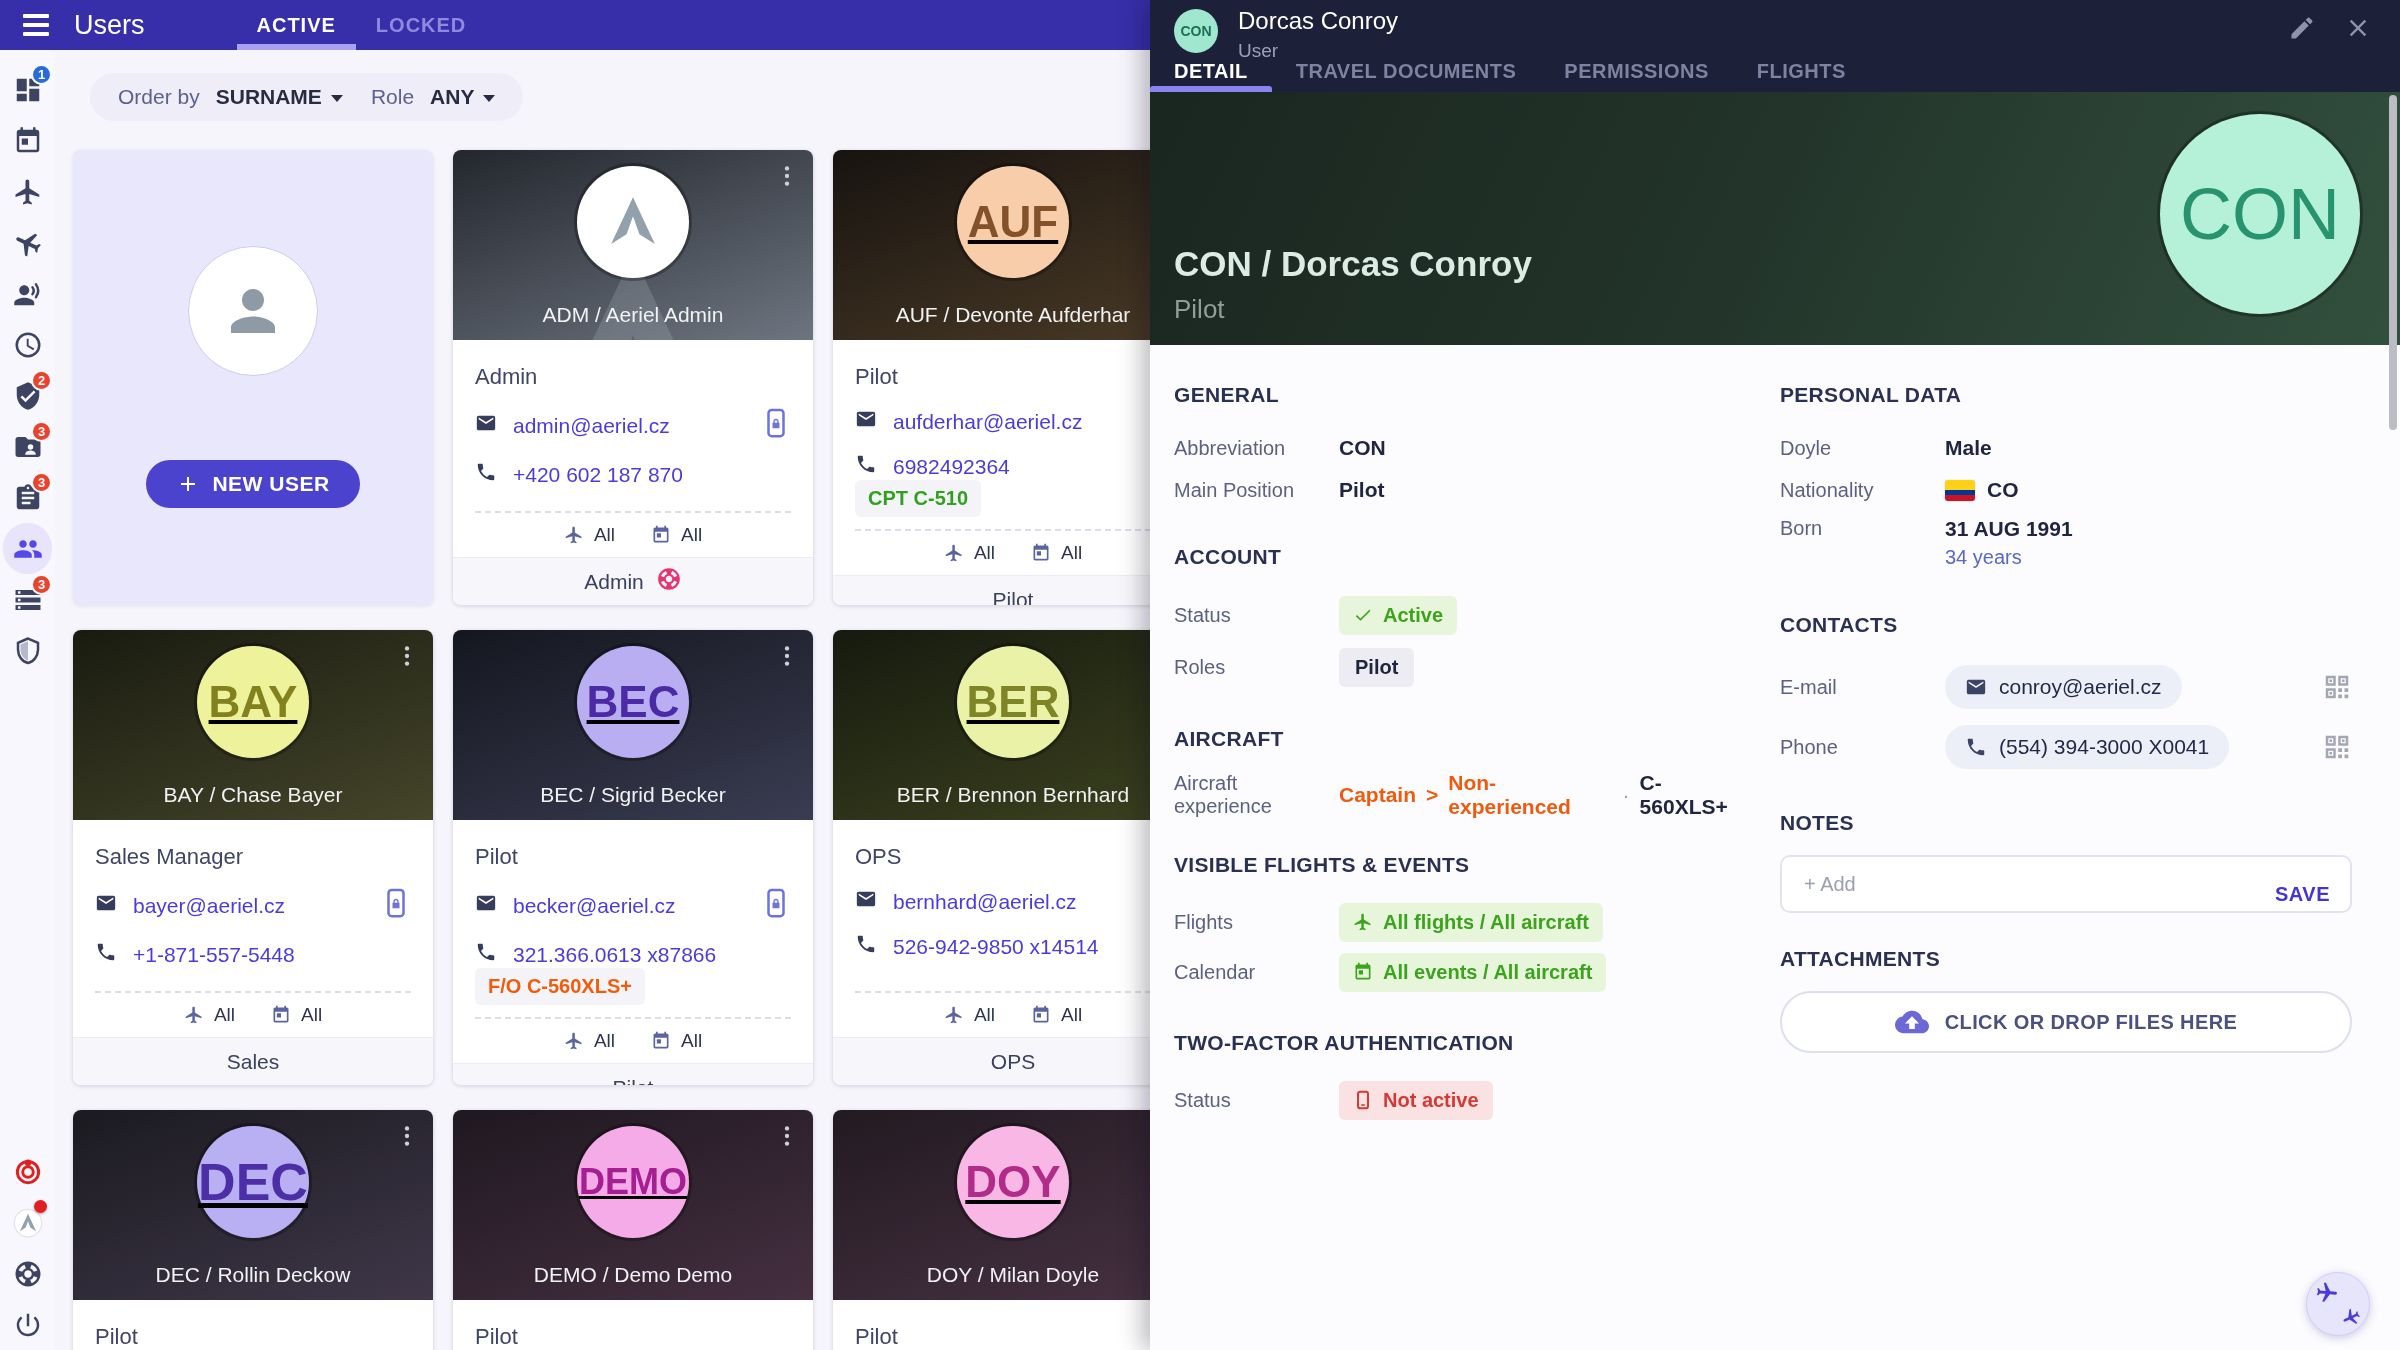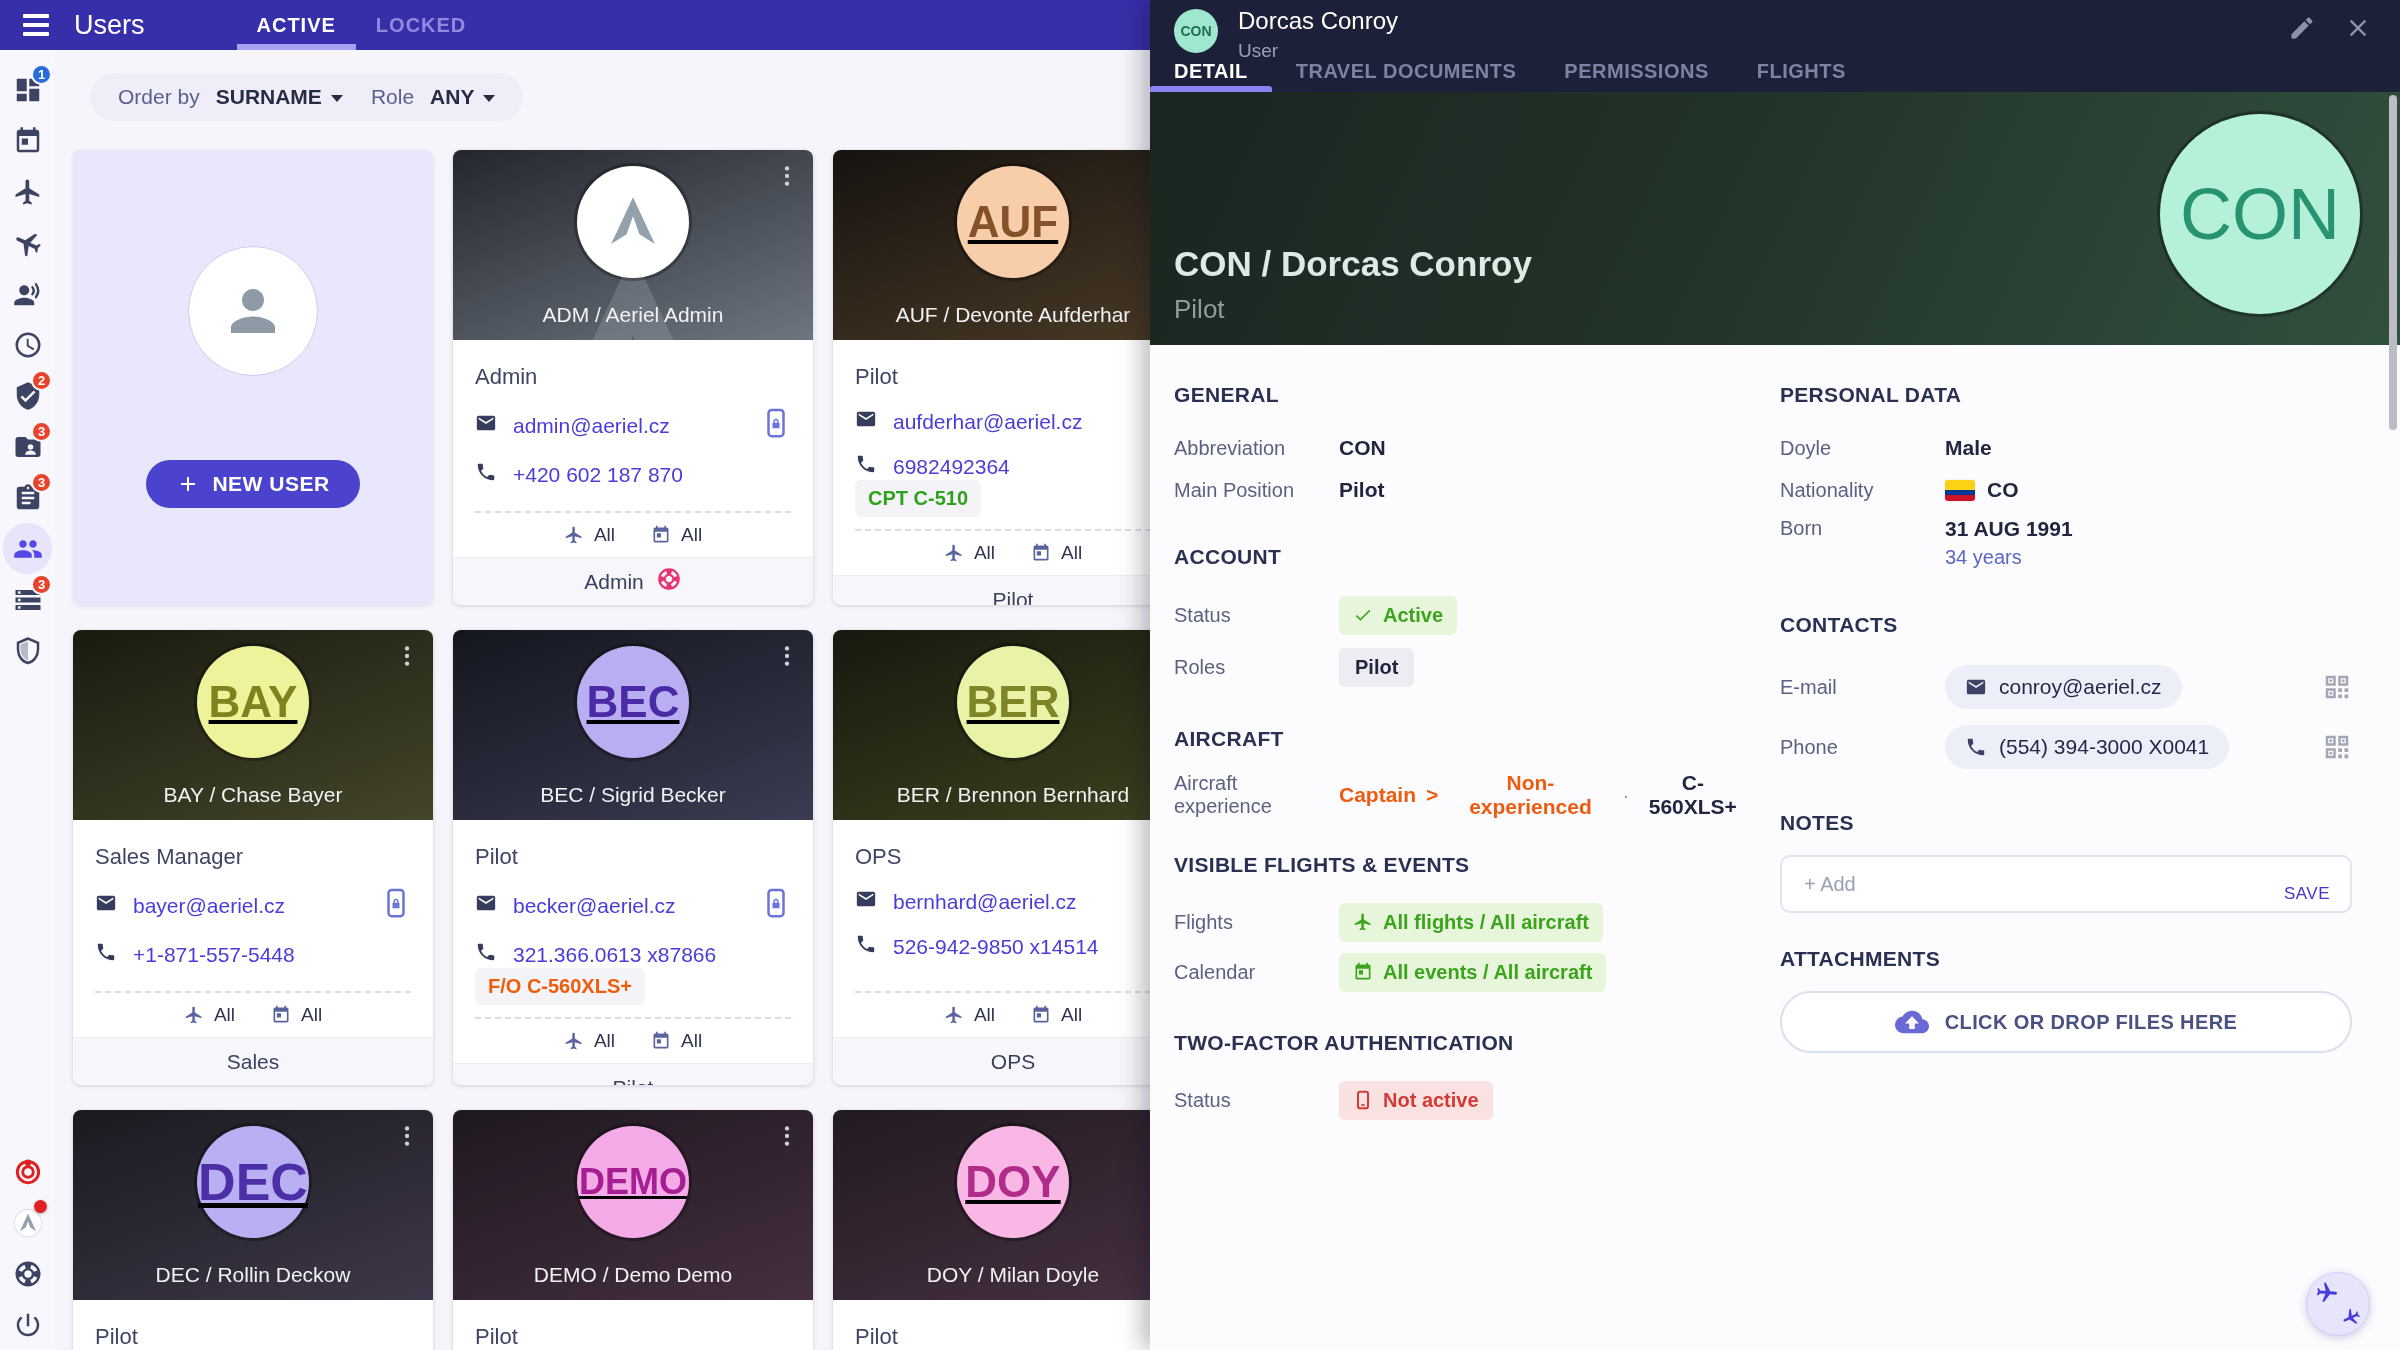--- a/index.html
+++ b/index.html
@@ -115,39 +115,39 @@
   .drow.top{align-items:flex-start;padding-top:6px;}
   .dlabel{width:165px;flex:none;color:#5b6180;font-size:20px;}
   .dval{color:#20263f;font-weight:bold;}
   .age{color:#5868c4;font-size:20px;margin-top:5px;font-weight:normal;}
   .chip-green{display:inline-flex;align-items:center;gap:10px;background:#e7f6da;color:#3ba31e;
     border-radius:6px;padding:8px 14px;font-weight:bold;font-size:20px;}
   .chip-gray{display:inline-flex;background:#ececf2;color:#20263f;border-radius:6px;padding:8px 16px;
     font-weight:bold;font-size:20px;}
   .chip-red{display:inline-flex;align-items:center;gap:10px;background:#fbe2e2;color:#d43a35;
     border-radius:6px;padding:8px 14px;font-weight:bold;font-size:20px;}
-  .exp{font-size:21px;font-weight:bold;display:flex;align-items:center;gap:10px;text-align:center;}
+  .exp{font-size:21px;font-weight:bold;display:flex;align-items:center;gap:10px;}
   .exp .o{color:#ee5a0e;}
   .exp .sep{color:#9aa0ad;font-weight:normal;}
   .exp .t{color:#20263f;}
   .flag{width:30px;height:21px;border-radius:3px;overflow:hidden;display:inline-flex;flex-direction:column;
     margin-right:12px;box-shadow:0 0 1px rgba(0,0,0,.4);}
   .flag .y{height:50%;background:#fcd116;}
   .flag .b{height:25%;background:#003893;}
   .flag .r{height:25%;background:#ce1126;}
   .contact-pill{display:inline-flex;align-items:center;gap:12px;background:#edeff8;border-radius:24px;
     padding:10px 20px;font-size:21px;color:#232947;font-weight:500;}
   .contact-pill svg{color:#3c4366;}
   .qr{margin-left:auto;color:#a3a7b3;cursor:pointer;}
   .notes-box{height:58px;border:2px solid #e2e3f0;border-radius:10px;background:#fff;display:flex;
     align-items:center;padding:0 20px;}
   .notes-box input{flex:1;border:none;outline:none;font-size:20px;color:#333;background:transparent;
     font-family:inherit;}
   .notes-box input::placeholder{color:#9aa0b0;}
-  .save{color:#4334d4;font-weight:normal;font-size:17px;letter-spacing:.5px;cursor:pointer;margin-top:20px;}
+  .save{color:#4334d4;font-weight:bold;font-size:20px;letter-spacing:.5px;cursor:pointer;margin-top:20px;}
   .dropzone{height:62px;border:2px solid #dcdfee;border-radius:31px;background:#fff;display:flex;
     align-items:center;justify-content:center;gap:16px;color:#4a5080;font-weight:bold;font-size:20px;
     letter-spacing:.4px;cursor:pointer;}
   .dropzone svg{color:#6b69d6;}
 
   .scroll-thumb{position:absolute;right:3px;top:95px;width:8px;height:335px;border-radius:4px;background:#bcbcc4;}
 
   .fab{position:absolute;right:30px;bottom:14px;width:64px;height:64px;border-radius:50%;background:#e7e5fb;
     border:1px solid #d2cef6;box-shadow:0 2px 8px rgba(60,50,150,.25);z-index:10;cursor:pointer;}
   .fab svg{position:absolute;color:#4a3cd8;}

